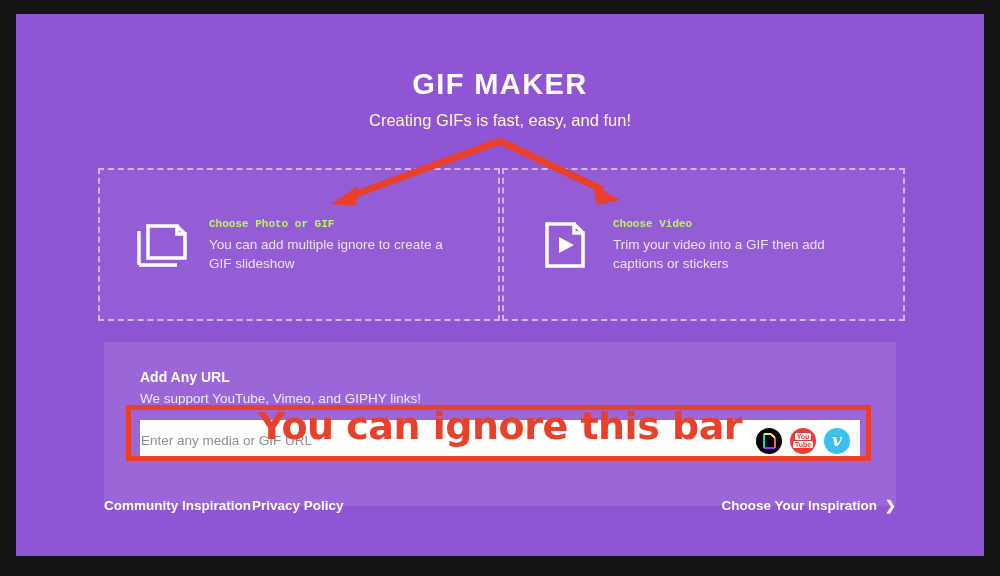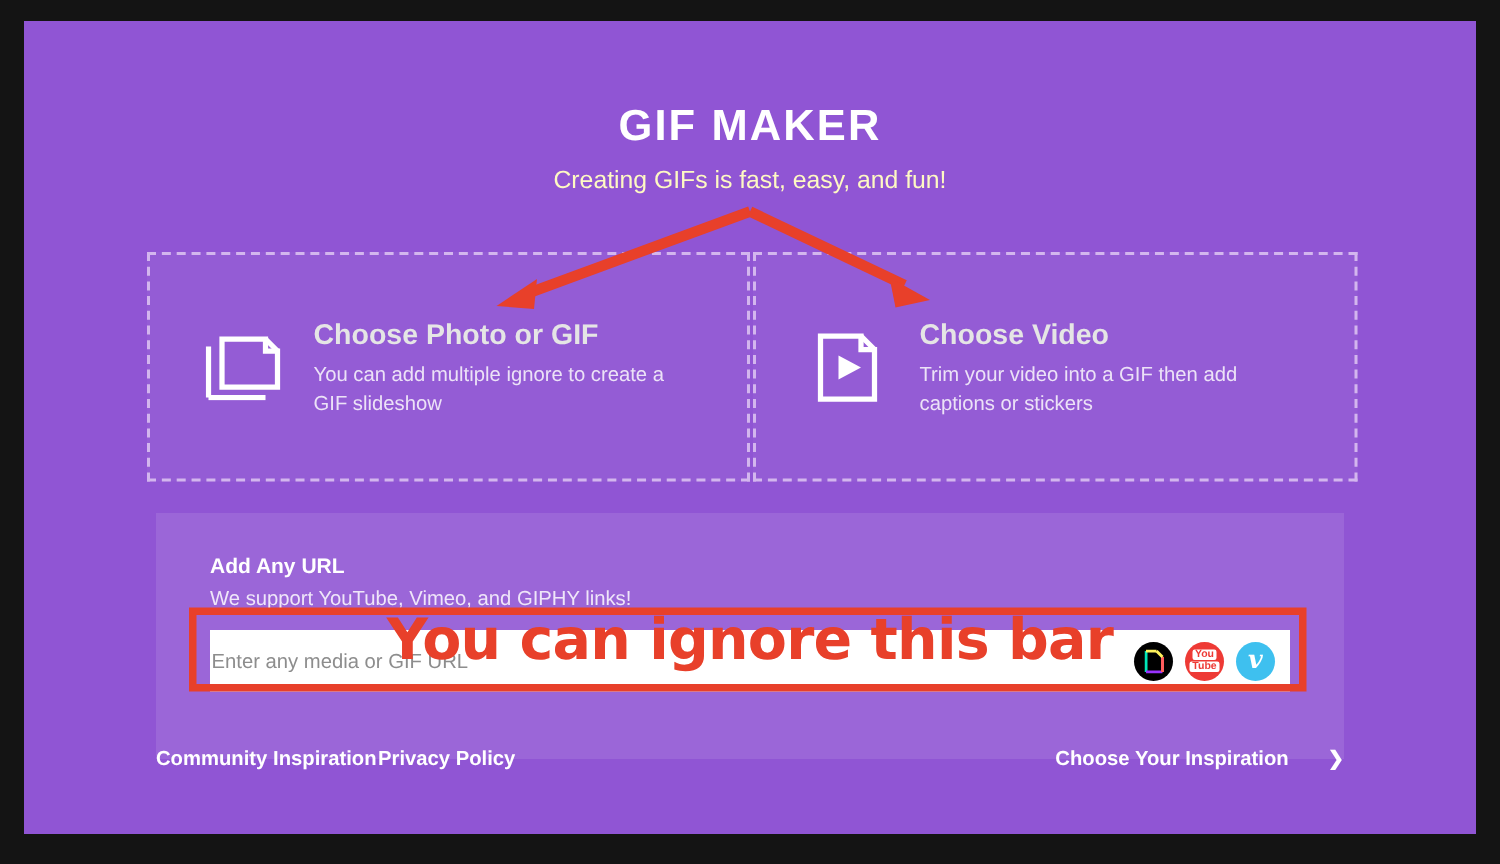--- a/index.html
+++ b/index.html
@@ -70,24 +70,25 @@
     width: 56px;
     min-width: 56px;
     height: 56px;
     margin-right: 18px;
     display: flex;
     align-items: center;
     justify-content: center;
   }
   .option-text { padding-top: 2px; }
   .option-heading {
-    color: #e5e5e5;
-    font-size: 19px;
+    color: #bef264;
+    font-size: 11px;
     font-weight: bold;
     margin-bottom: 5px;
+    font-family: Liberation Mono, monospace;
   }
   .option-desc {
     color: #ece2f7;
     font-size: 13.5px;
     font-weight: 400;
     line-height: 19px;
     max-width: 240px;
   }
 
   
@@ -173,21 +174,21 @@
   
   .footer-link {
     position: absolute;
     color: #ffffff;
     font-size: 13.5px;
     font-weight: bold;
     cursor: pointer;
   }
   #link-community { left: 88px;  top: 484px; }
   #link-privacy   { left: 236px; top: 484px; }
-  #link-inspire   { right: 88px; top: 484px; display: flex; align-items: center; gap: 26px; }
+  #link-inspire   { right: 88px; top: 484px; display: flex; align-items: center; gap: 8px; }
   .chev { font-size: 13px; font-weight: bold; }
 
   
   #arrow-layer {
     position: absolute;
     left: 0; top: 0;
     width: 1000px; height: 576px;
     pointer-events: none;
   }
   #anno-box {

